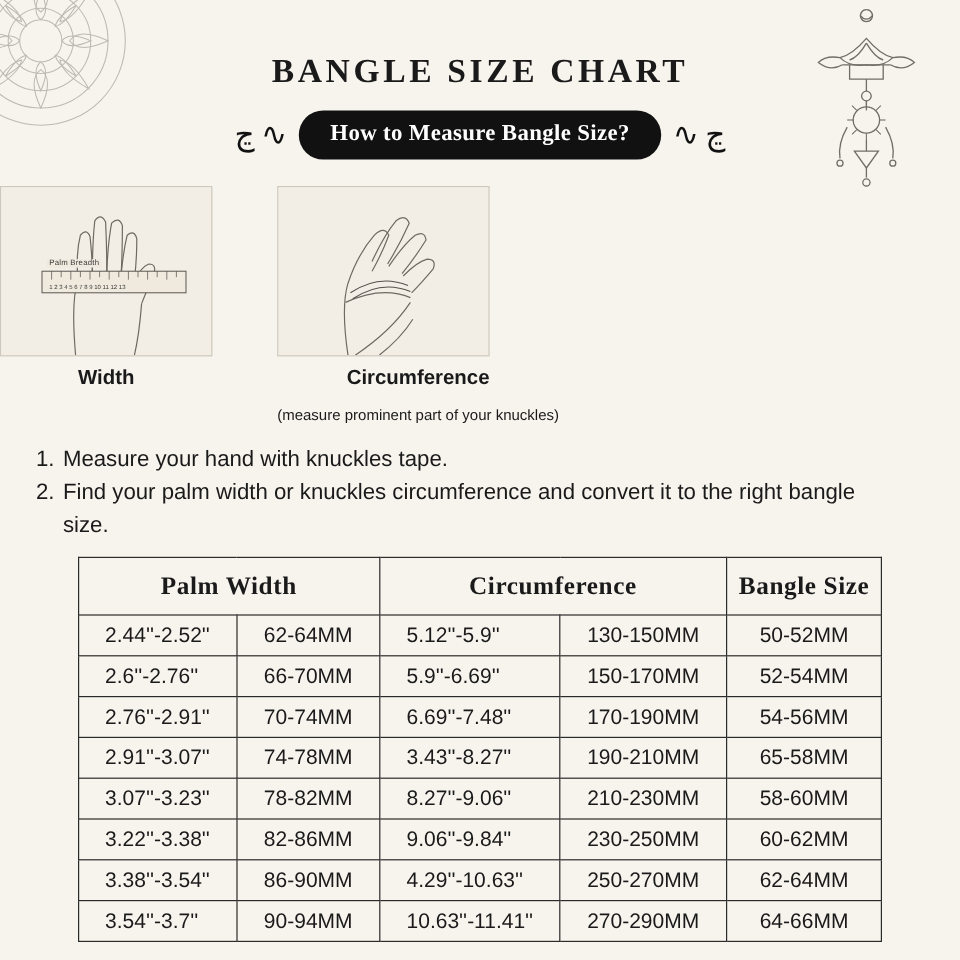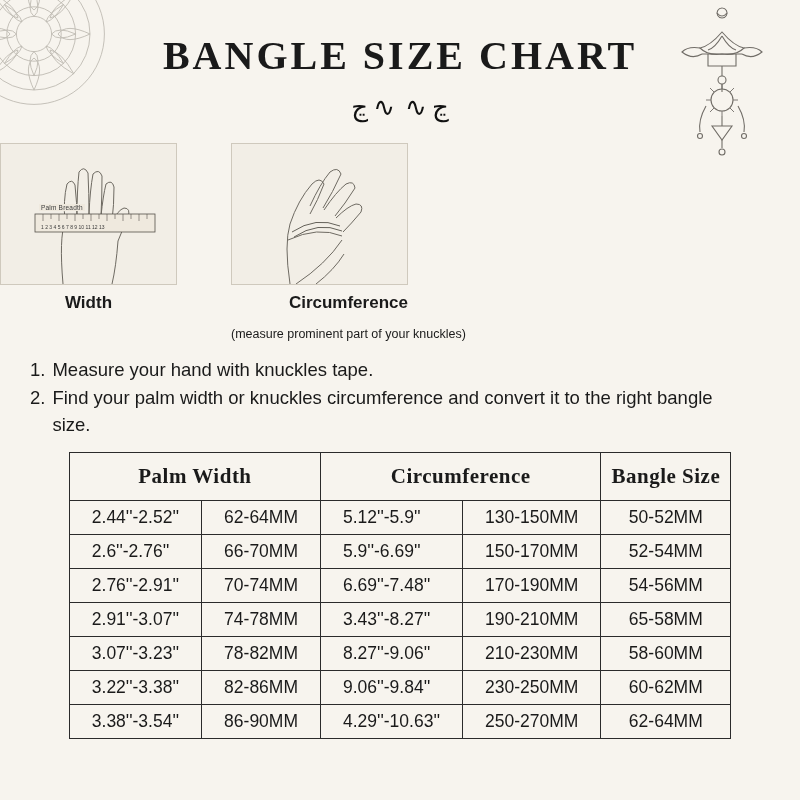--- a/index.html
+++ b/index.html
@@ -33,24 +33,24 @@
     width: 120px;
     height: 170px;
     opacity: .85;
     pointer-events: none;
   }
 
   
   .title {
     text-align: center;
     font-family: "Liberation Serif", serif;
-    font-size: 40px;
+    font-size: 28px;
     letter-spacing: 3px;
     font-weight: 700;
-    padding-top: 32px;
+    padding-top: 44px;
     margin: 0;
   }
 
   
   .pill-row {
     display: flex;
     align-items: center;
     justify-content: center;
     gap: 10px;
     margin-top: 16px;
@@ -221,20 +221,21 @@
     <path d="M76 104 q8 14 6 26"></path>
     <circle cx="38" cy="134" r="2.5"></circle>
     <circle cx="82" cy="134" r="2.5"></circle>
   </g>
 </svg>
 
 <h1 class="title">BANGLE SIZE CHART</h1>
 
 <div class="pill-row">
   <span class="swirl">ڃ ∿</span>
+  <div class="pill">How to Measure Bangle Size?</div>
   <span class="swirl">∿ ڃ</span>
 </div>
 
 <div class="photos">
 
   <div class="photo-block">
     <div class="photo">
       <svg viewBox="0 0 175 140" width="175" height="140">
         <rect x="0" y="0" width="175" height="140" fill="#f2eee6"></rect>
         <g stroke="#6e6a62" fill="none" stroke-width="1">
@@ -346,14 +347,21 @@
       <td class="c3">230-250MM</td>
       <td class="c4">60-62MM</td>
     </tr>
     <tr>
       <td class="c0">3.38''-3.54''</td>
       <td class="c1">86-90MM</td>
       <td class="c2">4.29''-10.63''</td>
       <td class="c3">250-270MM</td>
       <td class="c4">62-64MM</td>
     </tr>
+    <tr>
+      <td class="c0">3.54''-3.7''</td>
+      <td class="c1">90-94MM</td>
+      <td class="c2">10.63''-11.41''</td>
+      <td class="c3">270-290MM</td>
+      <td class="c4">64-66MM</td>
+    </tr>
   </tbody>
 </table>
 
 </body></html>

